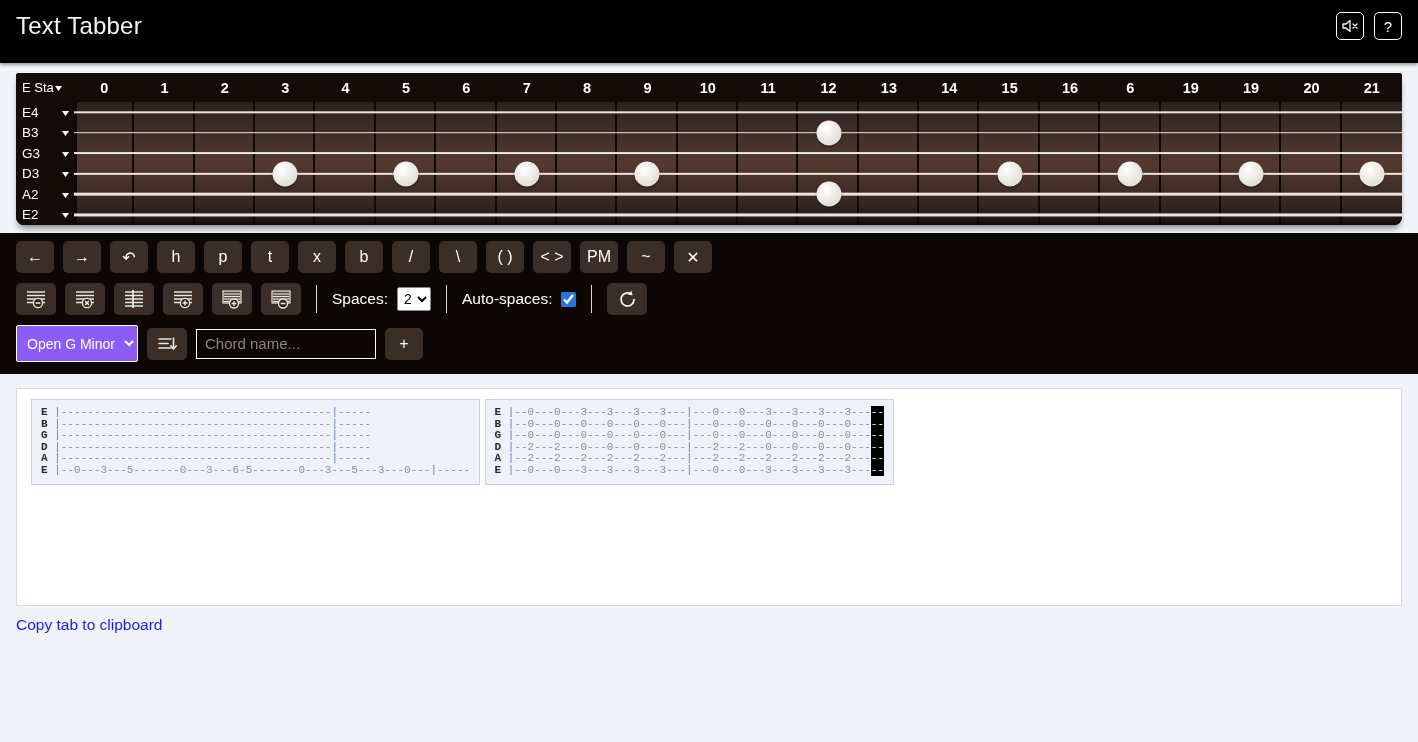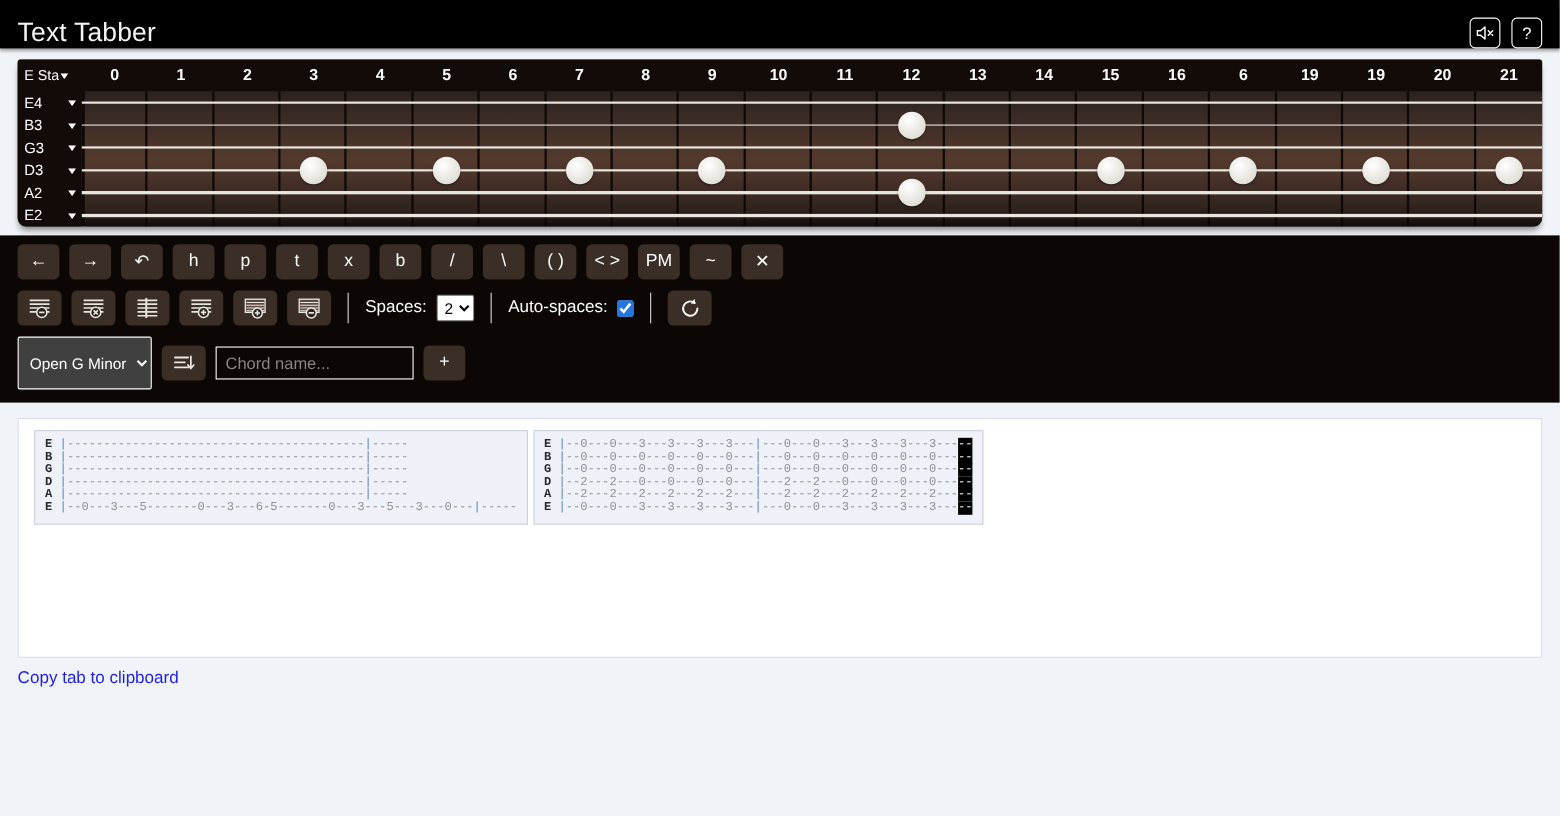--- a/index.html
+++ b/index.html
@@ -5,24 +5,24 @@
 <style>
   html, body {
     margin: 0; padding: 0;
     background: #f0f3f8;
     font-family: "Liberation Sans", sans-serif;
   }
   body { width: 1418px; height: 742px; overflow: hidden; position: relative; }
 
   
   .app-header {
-    height: 44px;
+    height: 63px;
     background: #000;
-    display: flex; align-items: flex-end;
-    padding: 0 16px;
+    display: flex; align-items: flex-start;
+    padding: 12px 16px;
     box-sizing: border-box;
     position: relative;
     box-shadow: 0 2px 3px rgba(0,0,0,0.35);
   }
   .app-title {
     color: #f4f4f4;
     font-size: 24px;
     font-weight: 400;
     letter-spacing: 0.2px;
   }
@@ -159,22 +159,22 @@
   .divider { width: 1px; height: 28px; background: #d8d8d8; margin: 0 6px; }
   .lbl { color: #fff; font-size: 15.5px; }
   .sel {
     background: #fff; color: #000;
     border: 1px solid #888; border-radius: 2px;
     font-size: 14px; height: 24px;
     font-family: "Liberation Sans", sans-serif;
     padding: 0 2px;
   }
   .sel.dark {
-    background: #404040; color: #fff; border: 1px solid #fff;
-    height: 48px; font-size: 14px; padding: 0 6px; border-radius: 2px;
+    background: #8b5cf6; color: #fff; border: 1px solid #fff;
+    height: 37px; font-size: 14px; padding: 0 6px; border-radius: 2px;
   }
   .chk { width: 15px; height: 15px; accent-color: #2176e0; margin: 0; }
   .chord-input {
     width: 180px; height: 30px;
     background: #0c0705;
     border: 1.5px solid #ffffff;
     color: #ffffff;
     font-size: 15px;
     padding: 0 8px;
     box-sizing: border-box;

